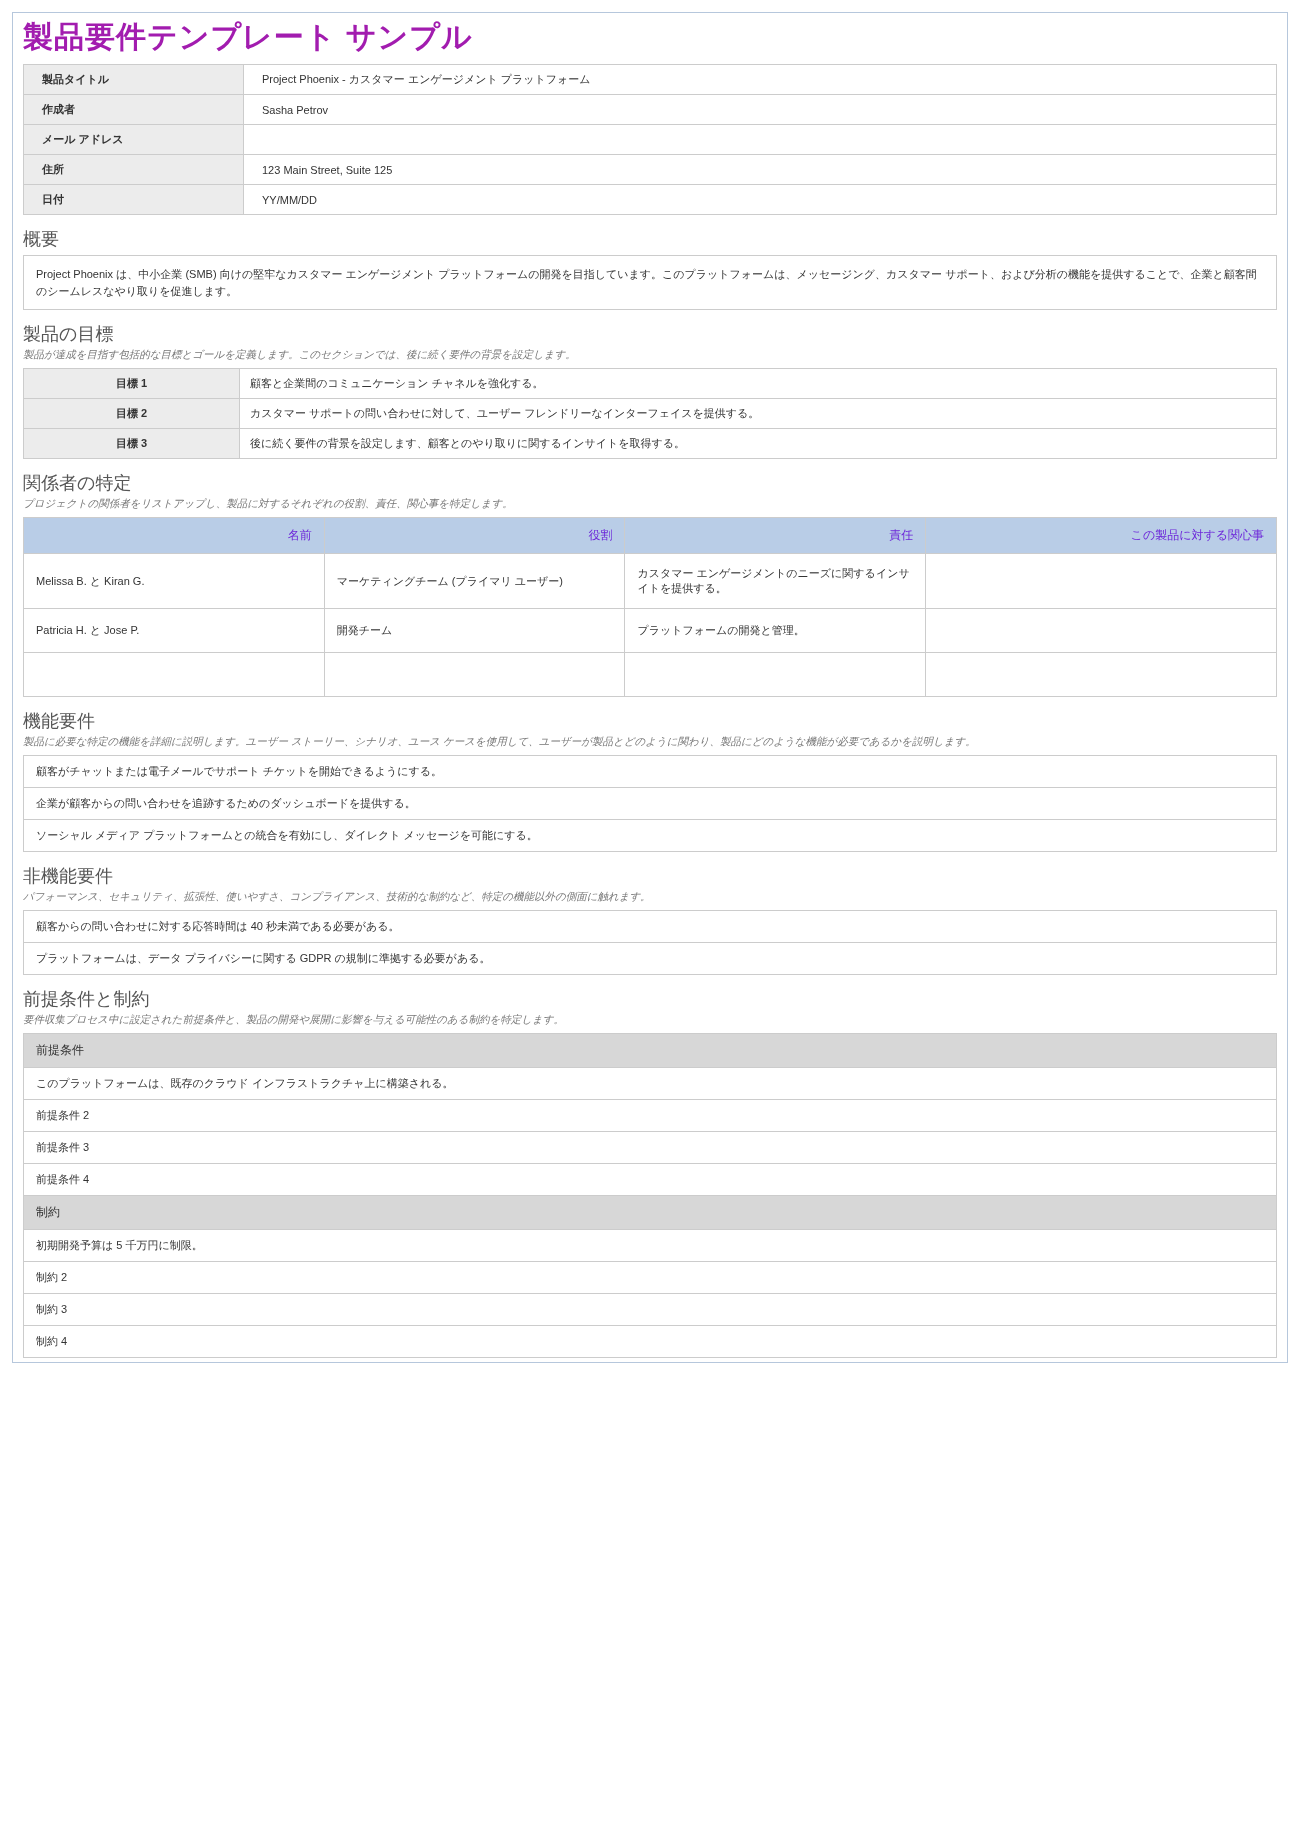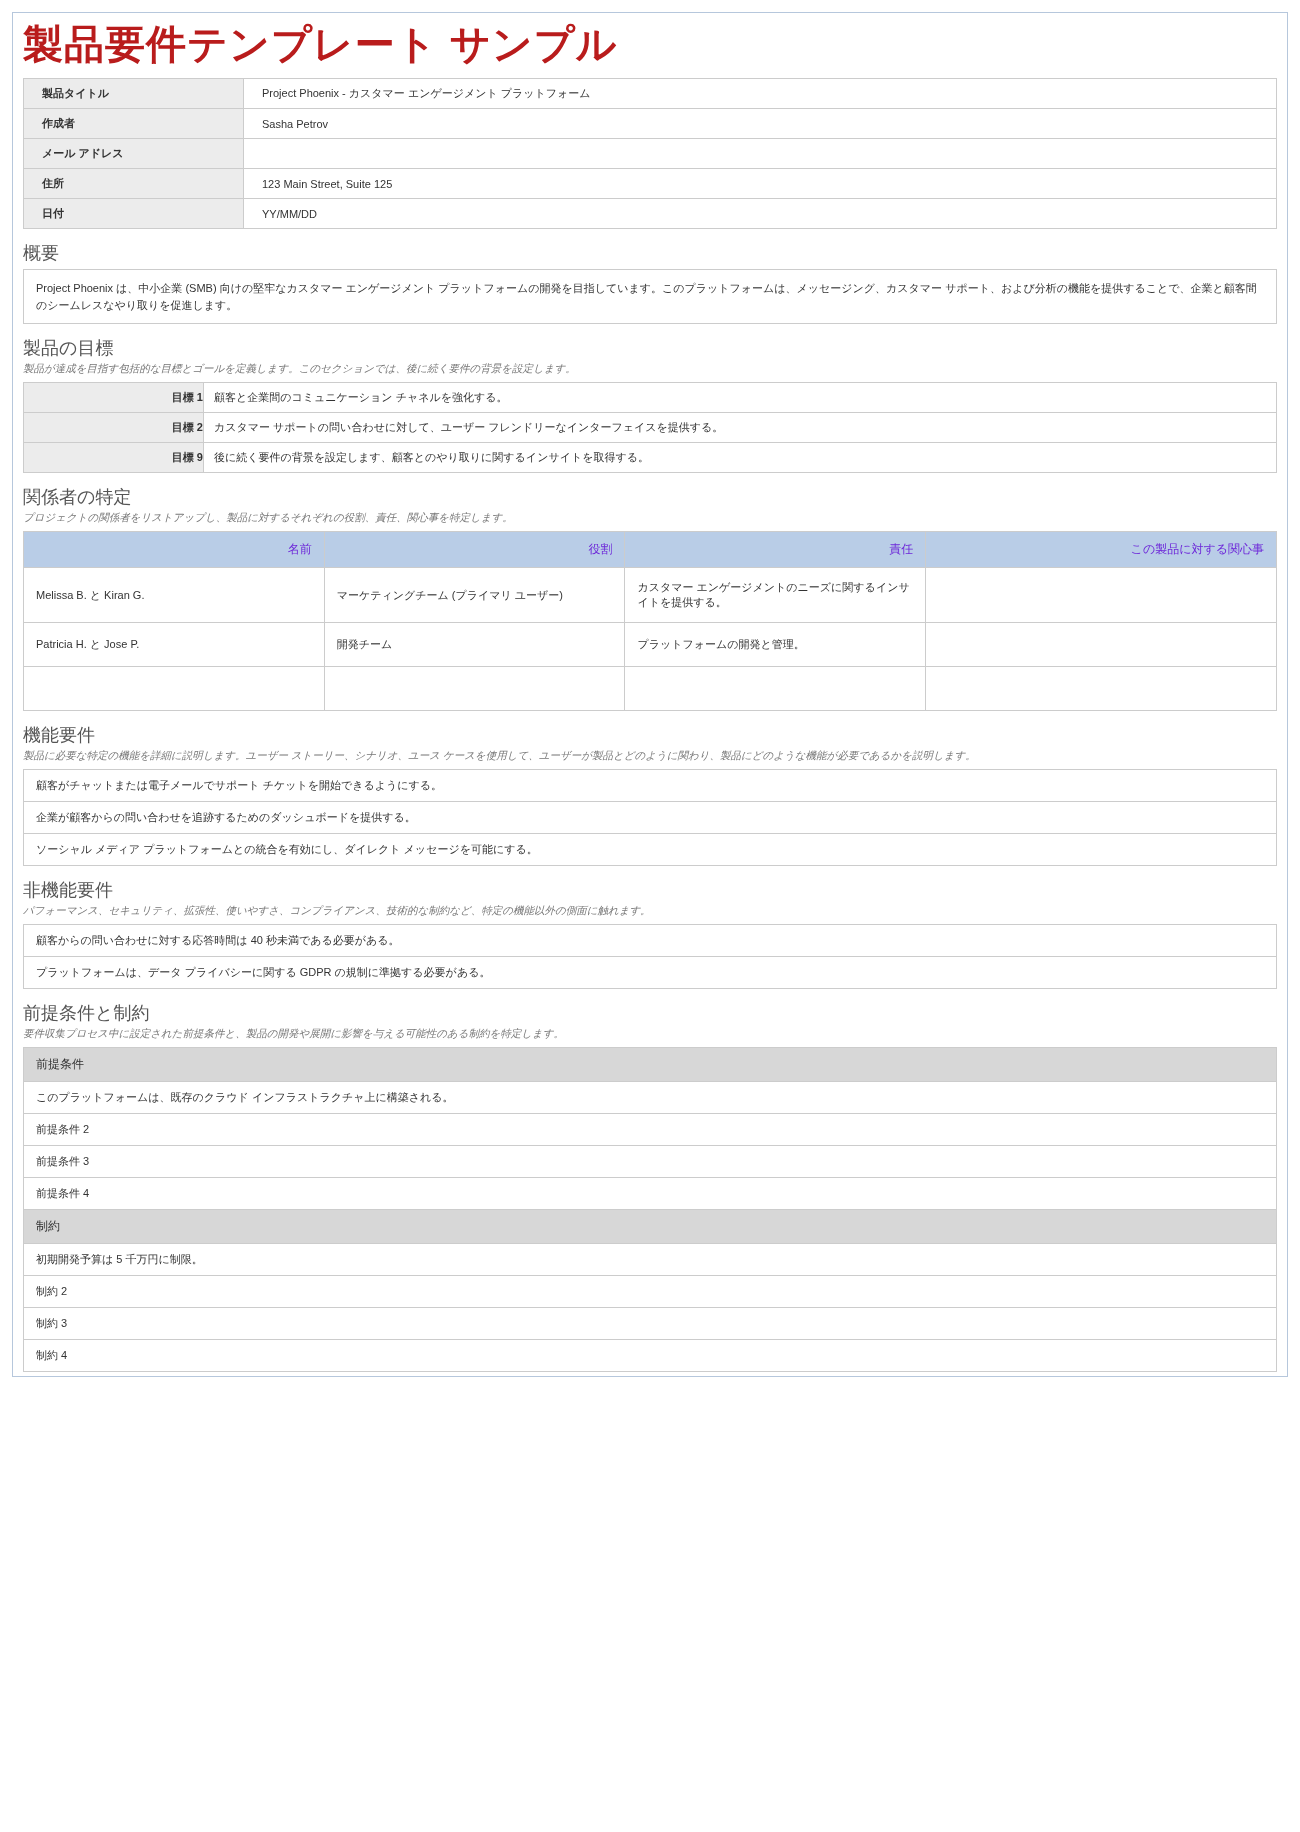--- a/index.html
+++ b/index.html
@@ -9,22 +9,22 @@
     font-family: "Hiragino Kaku Gothic Pro", "Meiryo", "Yu Gothic", Arial, sans-serif;
     background: #fff;
     color: #333;
     font-size: 12px;
   }
   .sheet {
     border: 1px solid #b6c7dc;
     padding: 0 0 4px 0;
   }
   h1.main-title {
-    color: #b91c1c;
-    font-size: 40px;
+    color: #a21caf;
+    font-size: 30px;
     font-weight: 600;
     margin: 4px 10px 6px 10px;
     letter-spacing: 1px;
   }
   table {
     border-collapse: collapse;
     width: calc(100% - 20px);
     margin: 0 10px 0 10px;
   }
   table.kv td, table.kv th {
@@ -55,25 +55,25 @@
   .box {
     border: 1px solid #ccc;
     margin: 4px 10px 0 10px;
     padding: 10px 12px;
     font-size: 11px;
     line-height: 1.5;
     color: #333;
   }
   table.goals th {
     background: #ececec;
-    text-align: right;
+    text-align: center;
     font-weight: 600;
-    width: 180px;
-    border: 1px solid #ccc;
-    padding: 7px 0;
+    width: 216px;
+    border: 1px solid #ccc;
+    padding: 7px 10px;
     font-size: 11px;
   }
   table.goals td {
     border: 1px solid #ccc;
     padding: 7px 10px;
     font-size: 11px;
   }
   table.stake th {
     background: #b9cde7;
     text-align: right;
@@ -147,21 +147,21 @@
     <tbody>
         <tr>
       <th>目標 1</th>
       <td>顧客と企業間のコミュニケーション チャネルを強化する。</td>
     </tr>
     <tr>
       <th>目標 2</th>
       <td>カスタマー サポートの問い合わせに対して、ユーザー フレンドリーなインターフェイスを提供する。</td>
     </tr>
     <tr>
-      <th>目標 9</th>
+      <th>目標 3</th>
       <td>後に続く要件の背景を設定します、顧客とのやり取りに関するインサイトを取得する。</td>
     </tr>
   </tbody>
     </table>
 
   <h2 class="section-title">関係者の特定</h2>
   <div class="section-note">プロジェクトの関係者をリストアップし、製品に対するそれぞれの役割、責任、関心事を特定します。</div>
   <table class="stake">
     <tbody>
         <tr>

